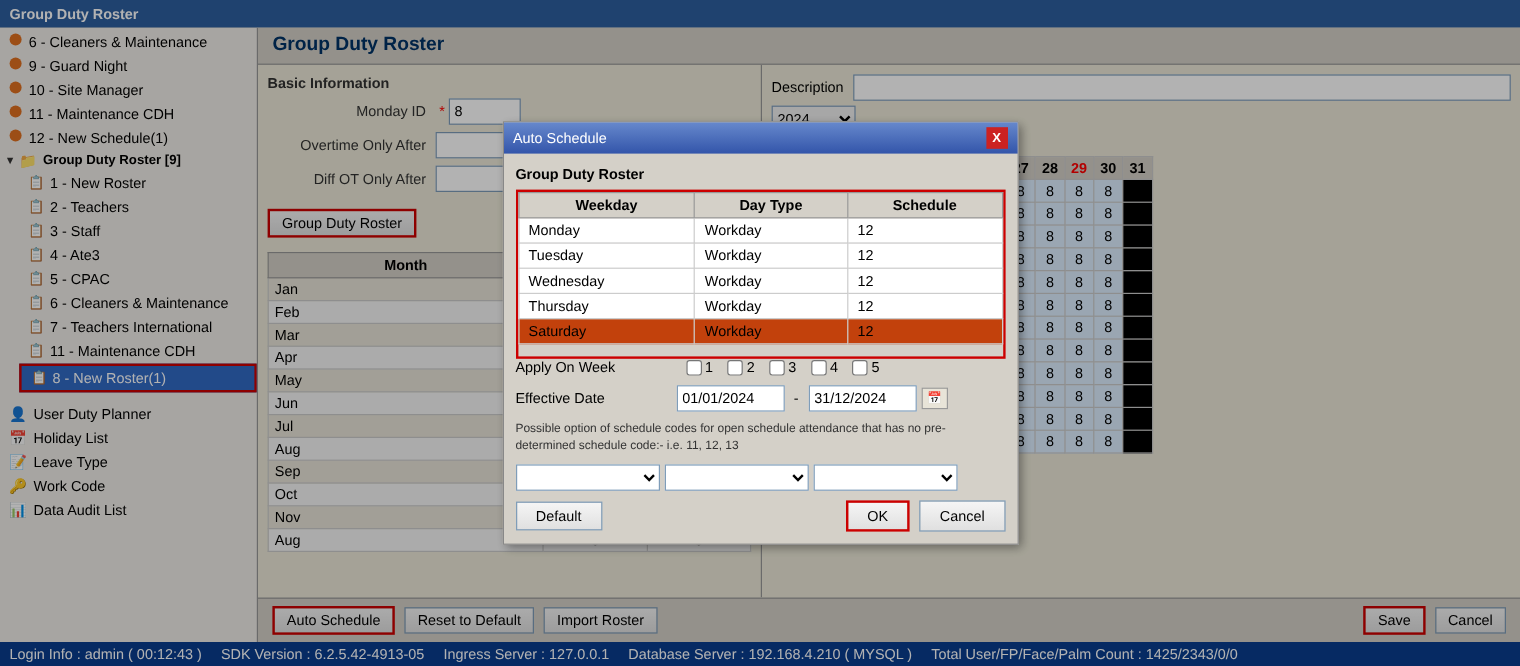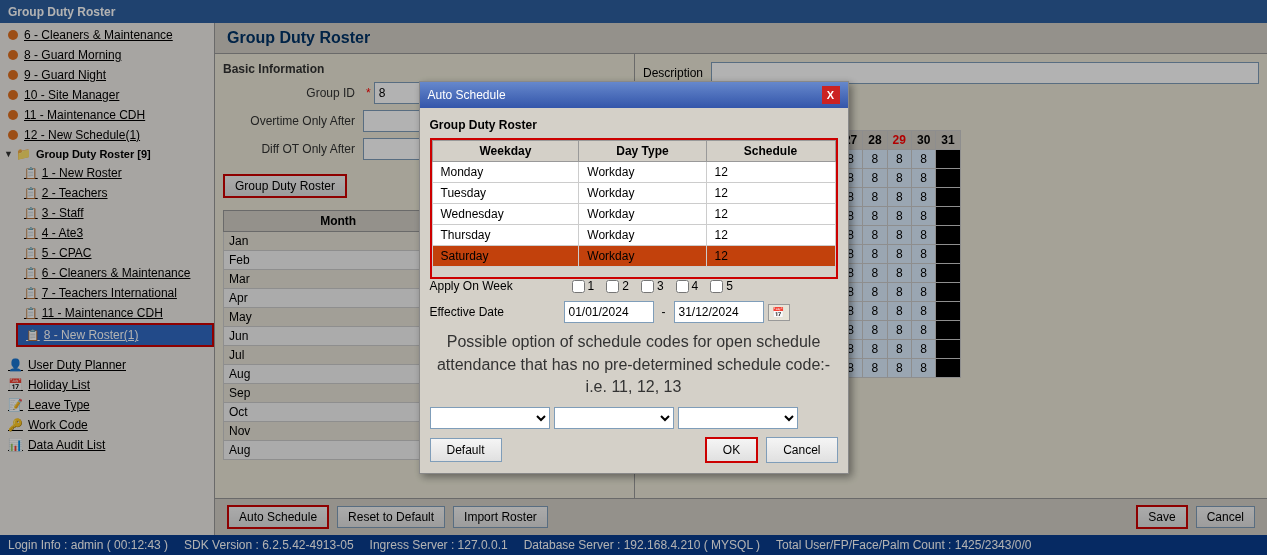--- a/index.html
+++ b/index.html
@@ -5,21 +5,21 @@
     * { box-sizing: border-box; margin: 0; padding: 0; font-family: 'Segoe UI', Arial, sans-serif; font-size: 12px; }
     body { background: #d4d0c8; width: 1267px; height: 555px; overflow: hidden; }
 
     
     .main-container { display: flex; flex-direction: column; height: 555px; }
     .title-bar { background: #2d5fa0; color: white; padding: 4px 8px; font-size: 13px; font-weight: bold; }
     .content-area { display: flex; flex: 1; overflow: hidden; }
 
     
     .sidebar { width: 215px; background: #f0ede8; border-right: 1px solid #999; overflow-y: auto; padding: 2px 0; }
-    .sidebar-item { display: flex; align-items: center; padding: 3px 8px; cursor: pointer; text-decoration: underline; }
+    .sidebar-item { display: flex; padding: 3px 8px; cursor: pointer; }
     .sidebar-item .dot { width: 10px; height: 10px; border-radius: 50%; background: #e07020; margin-right: 6px; flex-shrink: 0; }
     .sidebar-item.selected { background: #316ac5; color: white; }
 
     
     .main-panel { flex: 1; display: flex; flex-direction: column; background: #ece9d8; overflow: hidden; }
     .panel-title { background: #d4d0c8; padding: 6px 12px; font-size: 16px; font-weight: bold; color: #003366; border-bottom: 1px solid #999; }
     .panel-body { display: flex; flex: 1; overflow: hidden; }
 
     
     .form-area { width: 420px; border-right: 1px solid #999; padding: 8px; display: flex; flex-direction: column; }
@@ -73,21 +73,21 @@
     .modal-table td { border: 1px solid #ccc; padding: 3px 8px; background: white; font-size: 12px; }
     .modal-table tr.selected td { background: #c2410c; }
     .modal-table-wrapper { border: 2px solid #cc0000; }
     .modal-form-row { display: flex; align-items: center; margin-bottom: 8px; }
     .modal-form-label { width: 130px; color: #333; }
     .modal-select { height: 22px; border: 1px solid #7f9db9; background: white; padding: 0 2px; width: 100px; }
     .modal-checkbox-row { display: flex; align-items: center; margin-bottom: 8px; gap: 12px; }
     .modal-checkbox-item { display: flex; align-items: center; gap: 3px; }
     .modal-date-row { display: flex; align-items: center; margin-bottom: 8px; gap: 4px; }
     .modal-date-input { height: 22px; border: 1px solid #7f9db9; background: white; padding: 2px 4px; width: 90px; }
-    .modal-note { font-size: 16px; color: #333; margin-bottom: 8px; line-height: 1.4; text-align: center; }
+    .modal-note { font-size: 10px; color: #333; margin-bottom: 8px; line-height: 1.4; }
     .modal-dropdown-row { display: flex; gap: 4px; margin-bottom: 8px; }
     .modal-dropdown { height: 22px; border: 1px solid #7f9db9; background: white; width: 120px; }
     .modal-btn-row { display: flex; justify-content: space-between; align-items: center; }
     .modal-btn { border: 1px solid #7f9db9; background: linear-gradient(to bottom, #f5f5f5, #e0e0e0); padding: 4px 16px; cursor: pointer; font-size: 12px; }
     .modal-btn-ok { border: 2px solid #cc0000; }
 
     
     ::-webkit-scrollbar { width: 8px; height: 8px; }
     ::-webkit-scrollbar-track { background: #d4d0c8; }
     ::-webkit-scrollbar-thumb { background: #9090a0; }
@@ -111,24 +111,20 @@
   <div class="content-area">
 
     <div class="sidebar">
 
       <div class="sidebar-item">
         <span class="dot dot-red"></span>
         <span>6 - Cleaners &amp; Maintenance</span>
       </div>
       <div class="sidebar-item">
         <span class="dot dot-red"></span>
-        <span>8 - Guard Morning</span>
-      </div>
-      <div class="sidebar-item">
-        <span class="dot dot-red"></span>
         <span>9 - Guard Night</span>
       </div>
       <div class="sidebar-item">
         <span class="dot dot-red"></span>
         <span>10 - Site Manager</span>
       </div>
       <div class="sidebar-item">
         <span class="dot dot-red"></span>
         <span>11 - Maintenance CDH</span>
       </div>
@@ -208,21 +204,21 @@
 
     <div class="main-panel">
       <div class="panel-title">Group Duty Roster</div>
 
       <div class="panel-body">
 
         <div class="form-area">
           <div class="section-label">Basic Information</div>
 
           <div class="form-row">
-            <span class="form-label">Group ID</span>
+            <span class="form-label">Monday ID</span>
             <span class="required-star">*</span>
             <input class="form-input form-input-sm" type="text" value="8" style="">
           </div>
 
           <div class="form-row">
             <span class="form-label">Overtime Only After</span>
             <input class="form-input" style="width: 80px;" type="text">
           </div>
 
           <div class="form-row">

